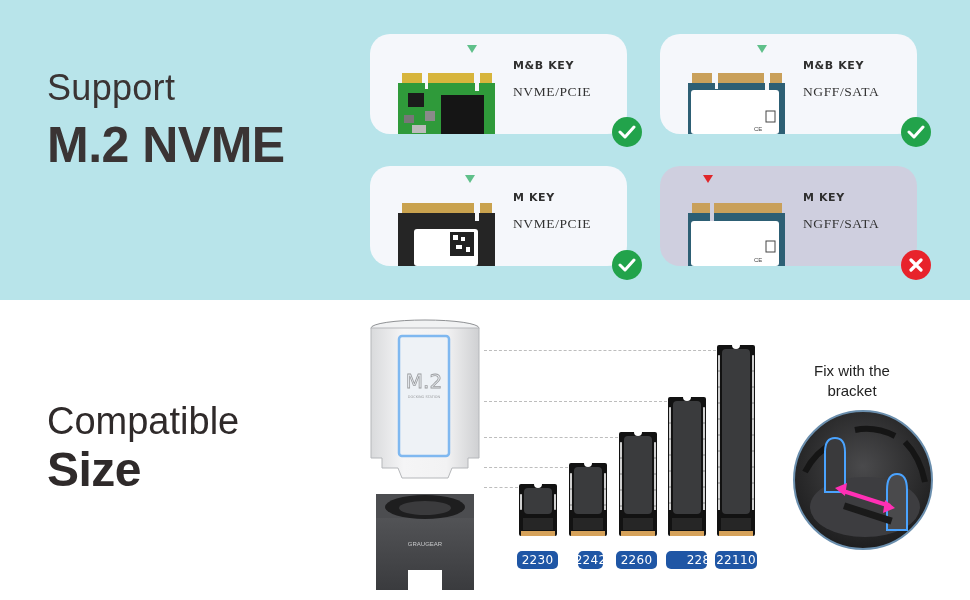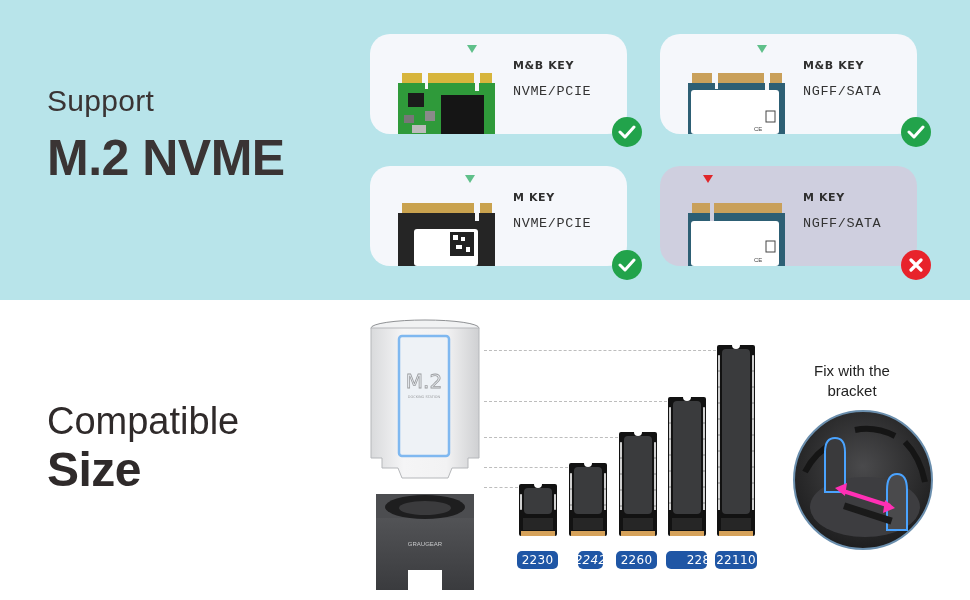--- a/index.html
+++ b/index.html
@@ -2,28 +2,28 @@
 <html><head>
 <meta charset="utf-8">
 <style>
   * { box-sizing: border-box; margin: 0; padding: 0; }
   html, body { width: 970px; height: 600px; overflow: hidden; background: #ffffff; }
   body { position: relative; font-family: "Liberation Sans", sans-serif; color: #3a3434; }
 
   
   .top { position: absolute; left: 0; top: 0; width: 970px; height: 300px; background: #b8e4ea; }
   .headline { position: absolute; left: 47px; top: 68px; }
-  .headline .light { font-size: 30px; font-weight: 400; color: #3a3434; line-height: 40px; letter-spacing: 0.3px; margin-top: 13px; }
+  .headline .light { font-size: 36px; font-weight: 400; color: #3a3434; line-height: 40px; letter-spacing: 0.3px; }
   .headline .bold { font-size: 50px; font-weight: 700; color: #3a3434; line-height: 58px; letter-spacing: -0.5px; }
   .headline .bold.first { margin-top: 8px; }
 
   .card { position: absolute; width: 257px; height: 100px; border-radius: 20px; background: #f5f7fb; overflow: hidden; }
   .card.bad { background: #cfcfdf; }
   .card .title { position: absolute; left: 143px; top: 25px; font-size: 11px; font-weight: 700; color: #2f2f2f; letter-spacing: 0.6px; font-family: "DejaVu Sans", sans-serif; }
-  .card .sub { position: absolute; left: 143px; top: 50px; font-size: 13.5px; color: #333; letter-spacing: 0.6px; font-family: Liberation Mono, monospace; }
+  .card .sub { position: absolute; left: 143px; top: 50px; font-size: 13.5px; color: #333; letter-spacing: 0.6px; font-family: Liberation Serif, serif; }
   .card .pcb { position: absolute; left: 28px; top: 33px; width: 97px; height: 67px; }
   .card .key-marker { position: absolute; width: 0; height: 0; border-left: 5px solid transparent; border-right: 5px solid transparent; border-top: 8px solid #5fc08a; }
   .card .key-marker.red { border-top-color: #e0262a; }
 
   .badge { position: absolute; width: 30px; height: 30px; border-radius: 50%; display: flex; align-items: center; justify-content: center; }
   .badge.ok { background: #22a34b; }
   .badge.no { background: #e8232b; }
 
   
   .headline2 { position: absolute; left: 47px; top: 400px; }
@@ -216,21 +216,21 @@
 <div class="ssd" style="left:717px; top:345px; width:38px; height:191px;">
   <div class="inner"></div>
     <div class="notch"></div>
     <div class="ctrl"></div>
     <div class="pins"></div>
   <div class="dots" style="left:1px;"></div>
     <div class="dots" style="right:1px;"></div>
 </div>
 
 <div class="size-chip" style="left:517px; width:41px;">2230</div>
-<div class="size-chip" style="left:578px; width:25px;font-style:italic;">2242</div>
+<div class="size-chip" style="left:578px; width:25px;">2242</div>
 <div class="size-chip" style="left:616px; width:41px;text-align:center;">2260</div>
 <div class="size-chip" style="left:666px; width:41px;padding-left:32px;">2280</div>
 <div class="size-chip" style="left:715px; width:42px;">22110</div>
 
 <div class="fix-label">
   <div>Fix with the</div>
   <div>bracket</div>
 </div>
 <div class="fix-circle">
   <svg width="140" height="140" viewBox="0 0 140 140">

